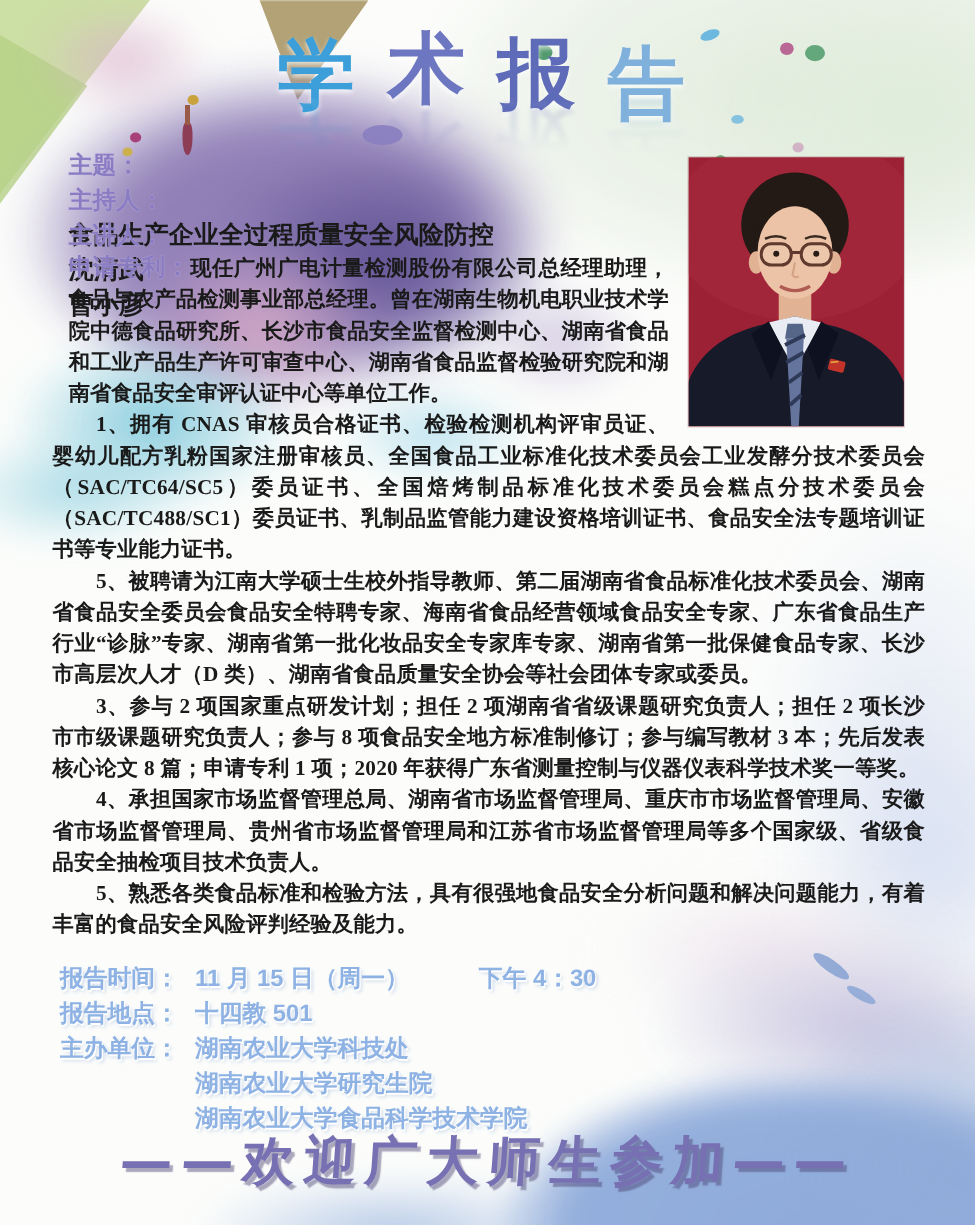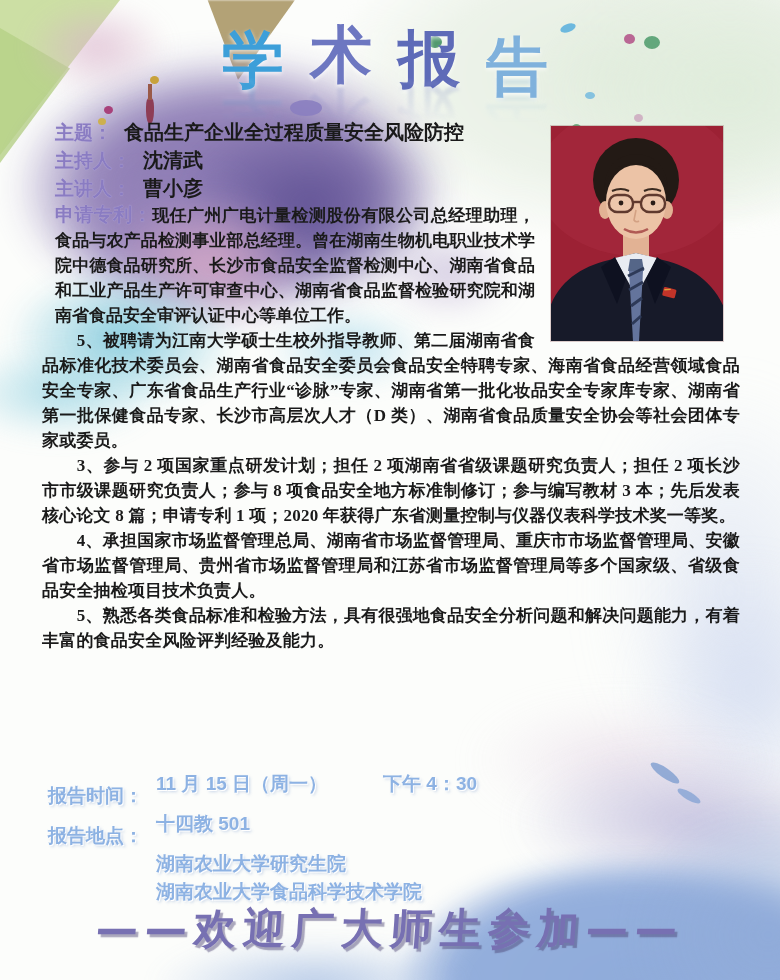--- a/index.html
+++ b/index.html
@@ -30,39 +30,39 @@
   }
   
   .main{position:absolute;left:42px;top:112px;width:698px;z-index:2;color:#1a1a1a;}
   .photo-frame{
     float:right;width:172px;height:215px;margin:14px 17px 0 16px;
     box-shadow:0 0 0 1px rgba(120,60,60,.25);
     background:#9c2134;
   }
   .photo-frame svg{display:block;width:100%;height:100%;}
   .meta{margin:6px 0 0 13px;}
-  .meta-row{display:flex;align-items:baseline;gap:12px;line-height:28px;height:28px;}
+  .meta-row{display:flex;align-items:baseline;gap:28px;line-height:28px;height:28px;flex-direction:column;}
   .plabel{
     font-family:"DejaVu Sans","Liberation Sans",sans-serif;
     font-weight:bold;font-size:19px;color:#8a7cc2;
     text-shadow:0 0 1px #c6bce6;white-space:nowrap;
   }
   .pvalue{font-size:20px;font-weight:bold;text-align:center;}
   .bio{margin:0 0 0 13px;font-size:17px;line-height:25px;text-align:justify;font-weight:bold;}
   .bio .plabel{font-size:19px;}
   .para{margin:0;font-size:17px;line-height:25px;text-align:justify;text-indent:2.05em;font-weight:bold;letter-spacing:.2px;}
   
   .schedule{
     position:absolute;left:48px;top:770px;z-index:2;
     font-family:"Liberation Sans","DejaVu Sans",sans-serif;
     font-weight:bold;font-size:19px;line-height:28px;color:#8db2e3;
     text-shadow:1px 1px 0 #fff,2px 2px 3px rgba(125,155,205,.4);
   }
   .sch-row{display:flex;}
-  .sch-label{width:108px;white-space:nowrap;margin-top:12px;}
+  .sch-label{width:108px;white-space:nowrap;}
   .sch-gap{display:inline-block;width:56px;}
   .sch-indent{padding-left:108px;}
   
   .slogan{
     position:absolute;left:0;right:0;top:901px;text-align:center;z-index:3;
     font-family:"DejaVu Sans","Liberation Sans",sans-serif;
     font-weight:bold;font-size:42px;color:#7770b2;letter-spacing:7px;
     transform:skewX(-4deg);
     text-shadow:3px 3px 1px rgba(70,62,110,.45);
     white-space:nowrap;
@@ -183,32 +183,37 @@
       <span class="pvalue">沈清武</span>
     </div>
     <div class="meta-row">
       <span class="plabel">主讲人：</span>
       <span class="pvalue">曹小彦</span>
     </div>
   </div>
 
   <p class="bio"><span class="plabel">申请专利：</span><span>现任广州广电计量检测股份有限公司总经理助理，食品与农产品检测事业部总经理。曾在湖南生物机电职业技术学院中德食品研究所、长沙市食品安全监督检测中心、湖南省食品和工业产品生产许可审查中心、湖南省食品监督检验研究院和湖南省食品安全审评认证中心等单位工作。</span></p>
 
+  <p class="para">1、拥有 CNAS 审核员合格证书、检验检测机构评审员证、婴幼儿配方乳粉国家注册审核员、全国食品工业标准化技术委员会工业发酵分技术委员会（SAC/TC64/SC5）委员证书、全国焙烤制品标准化技术委员会糕点分技术委员会（SAC/TC488/SC1）委员证书、乳制品监管能力建设资格培训证书、食品安全法专题培训证书等专业能力证书。</p>
   <p class="para">5、被聘请为江南大学硕士生校外指导教师、第二届湖南省食品标准化技术委员会、湖南省食品安全委员会食品安全特聘专家、海南省食品经营领域食品安全专家、广东省食品生产行业“诊脉”专家、湖南省第一批化妆品安全专家库专家、湖南省第一批保健食品专家、长沙市高层次人才（D 类）、湖南省食品质量安全协会等社会团体专家或委员。</p>
   <p class="para">3、参与 2 项国家重点研发计划；担任 2 项湖南省省级课题研究负责人；担任 2 项长沙市市级课题研究负责人；参与 8 项食品安全地方标准制修订；参与编写教材 3 本；先后发表核心论文 8 篇；申请专利 1 项；2020 年获得广东省测量控制与仪器仪表科学技术奖一等奖。</p>
   <p class="para">4、承担国家市场监督管理总局、湖南省市场监督管理局、重庆市市场监督管理局、安徽省市场监督管理局、贵州省市场监督管理局和江苏省市场监督管理局等多个国家级、省级食品安全抽检项目技术负责人。</p>
   <p class="para">5、熟悉各类食品标准和检验方法，具有很强地食品安全分析问题和解决问题能力，有着丰富的食品安全风险评判经验及能力。</p>
 </div>
 
 <div class="schedule">
   <div class="sch-row">
     <span class="sch-label">报告时间：</span>
     <span><span>11 月 15 日（周一）</span><span class="sch-gap"></span><span>下午 4：30</span></span>
   </div>
   <div class="sch-row">
     <span class="sch-label">报告地点：</span>
     <span>十四教 501</span>
   </div>
+  <div class="sch-row">
+    <span class="sch-label">主办单位：</span>
+    <span>湖南农业大学科技处</span>
+  </div>
   <div class="sch-indent">湖南农业大学研究生院</div>
   <div class="sch-indent">湖南农业大学食品科学技术学院</div>
 </div>
 
 <div class="slogan">——欢迎广大师生参加——</div>
 
 </body></html>

